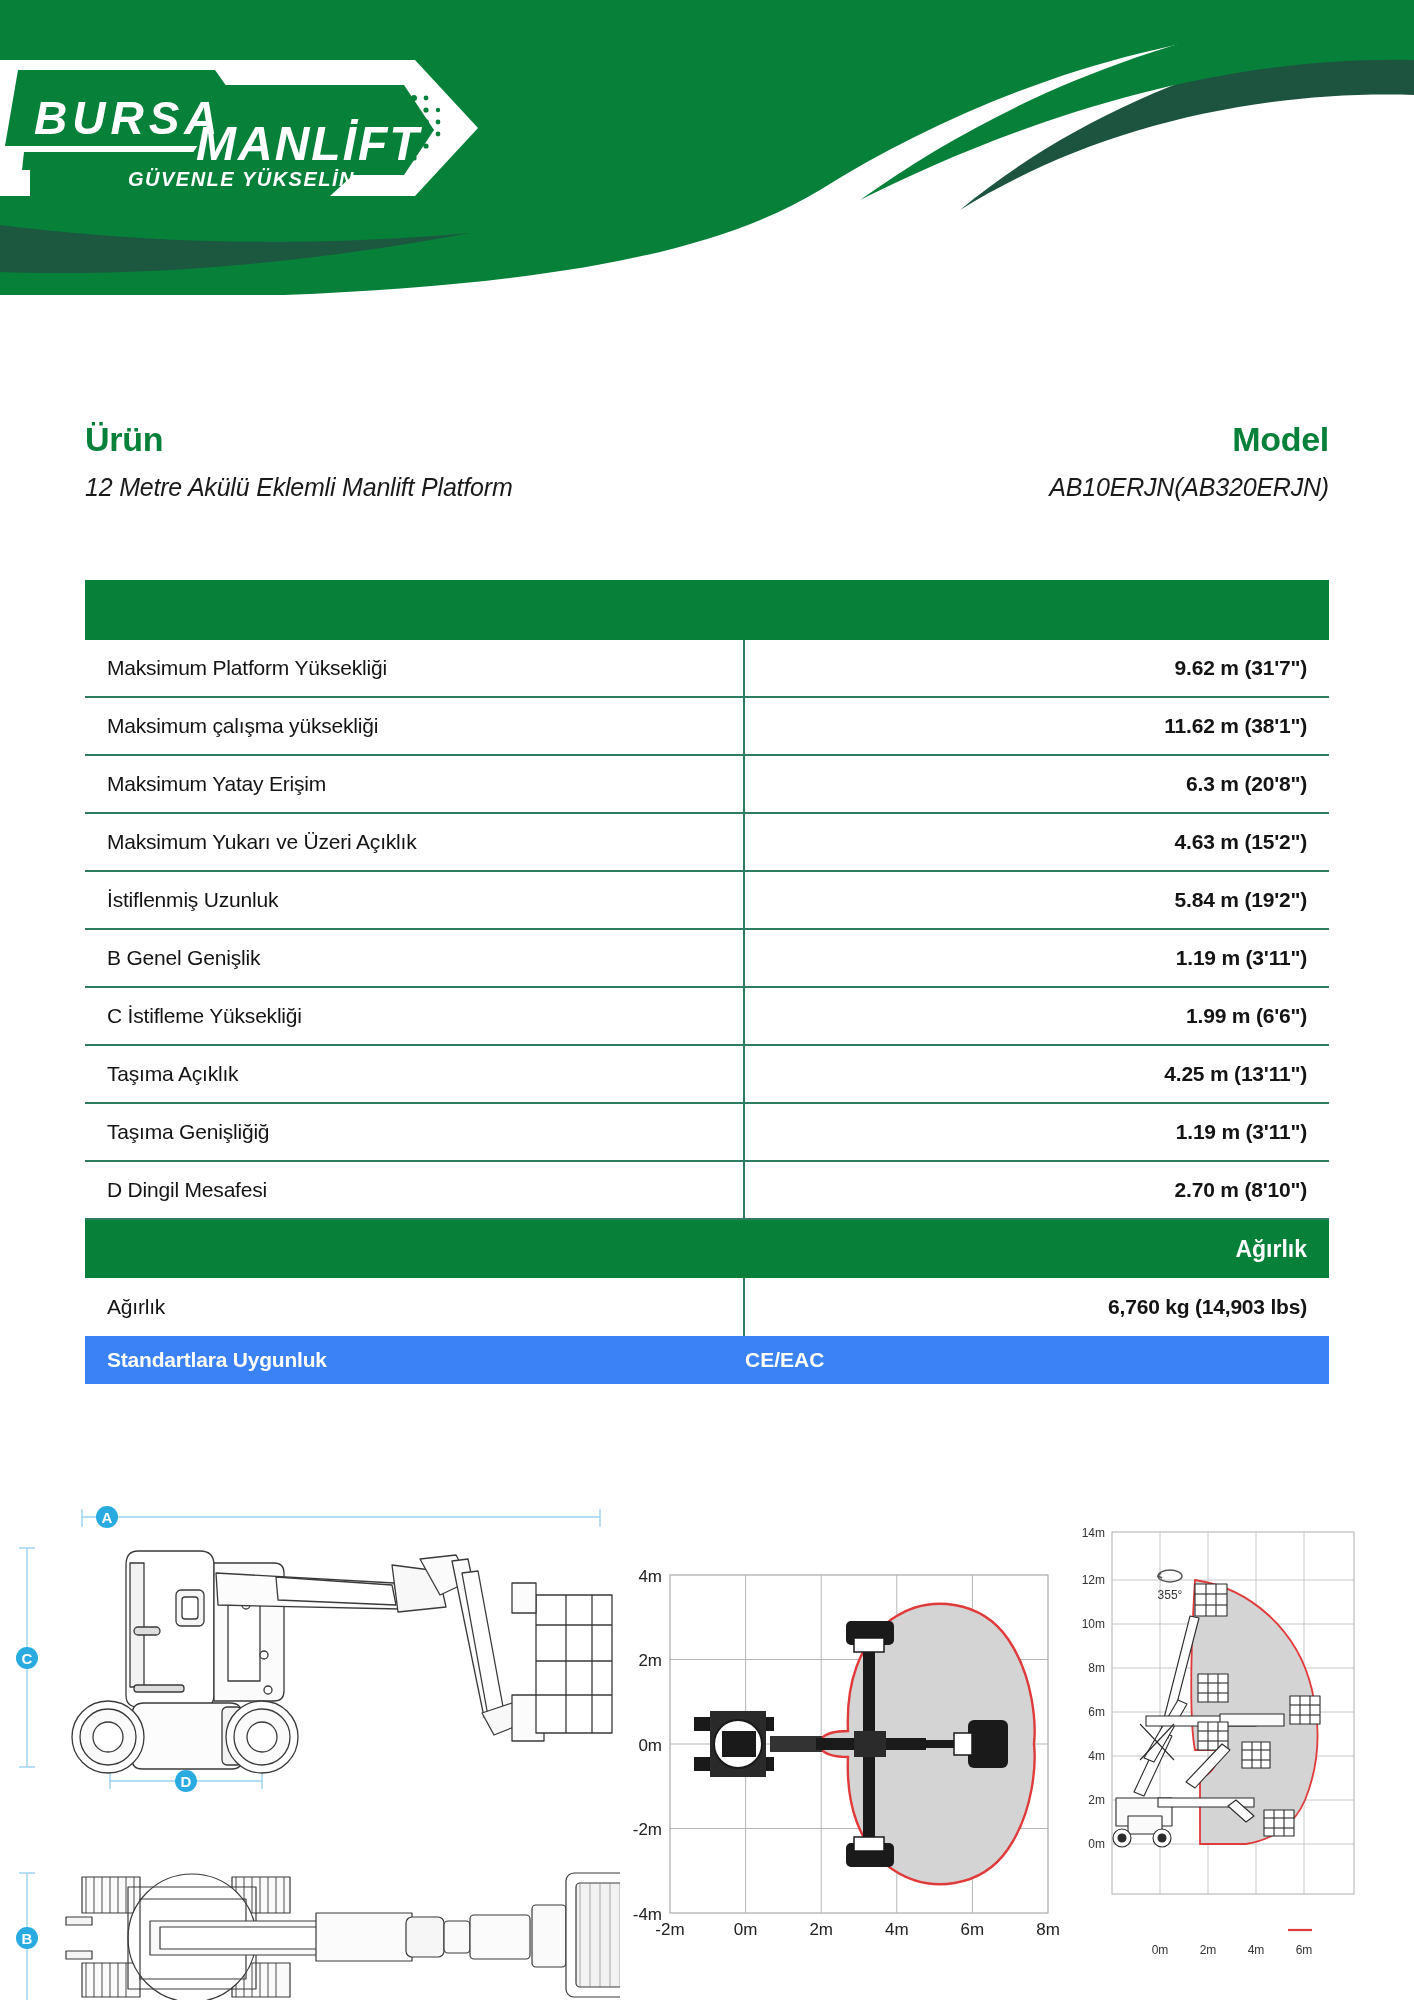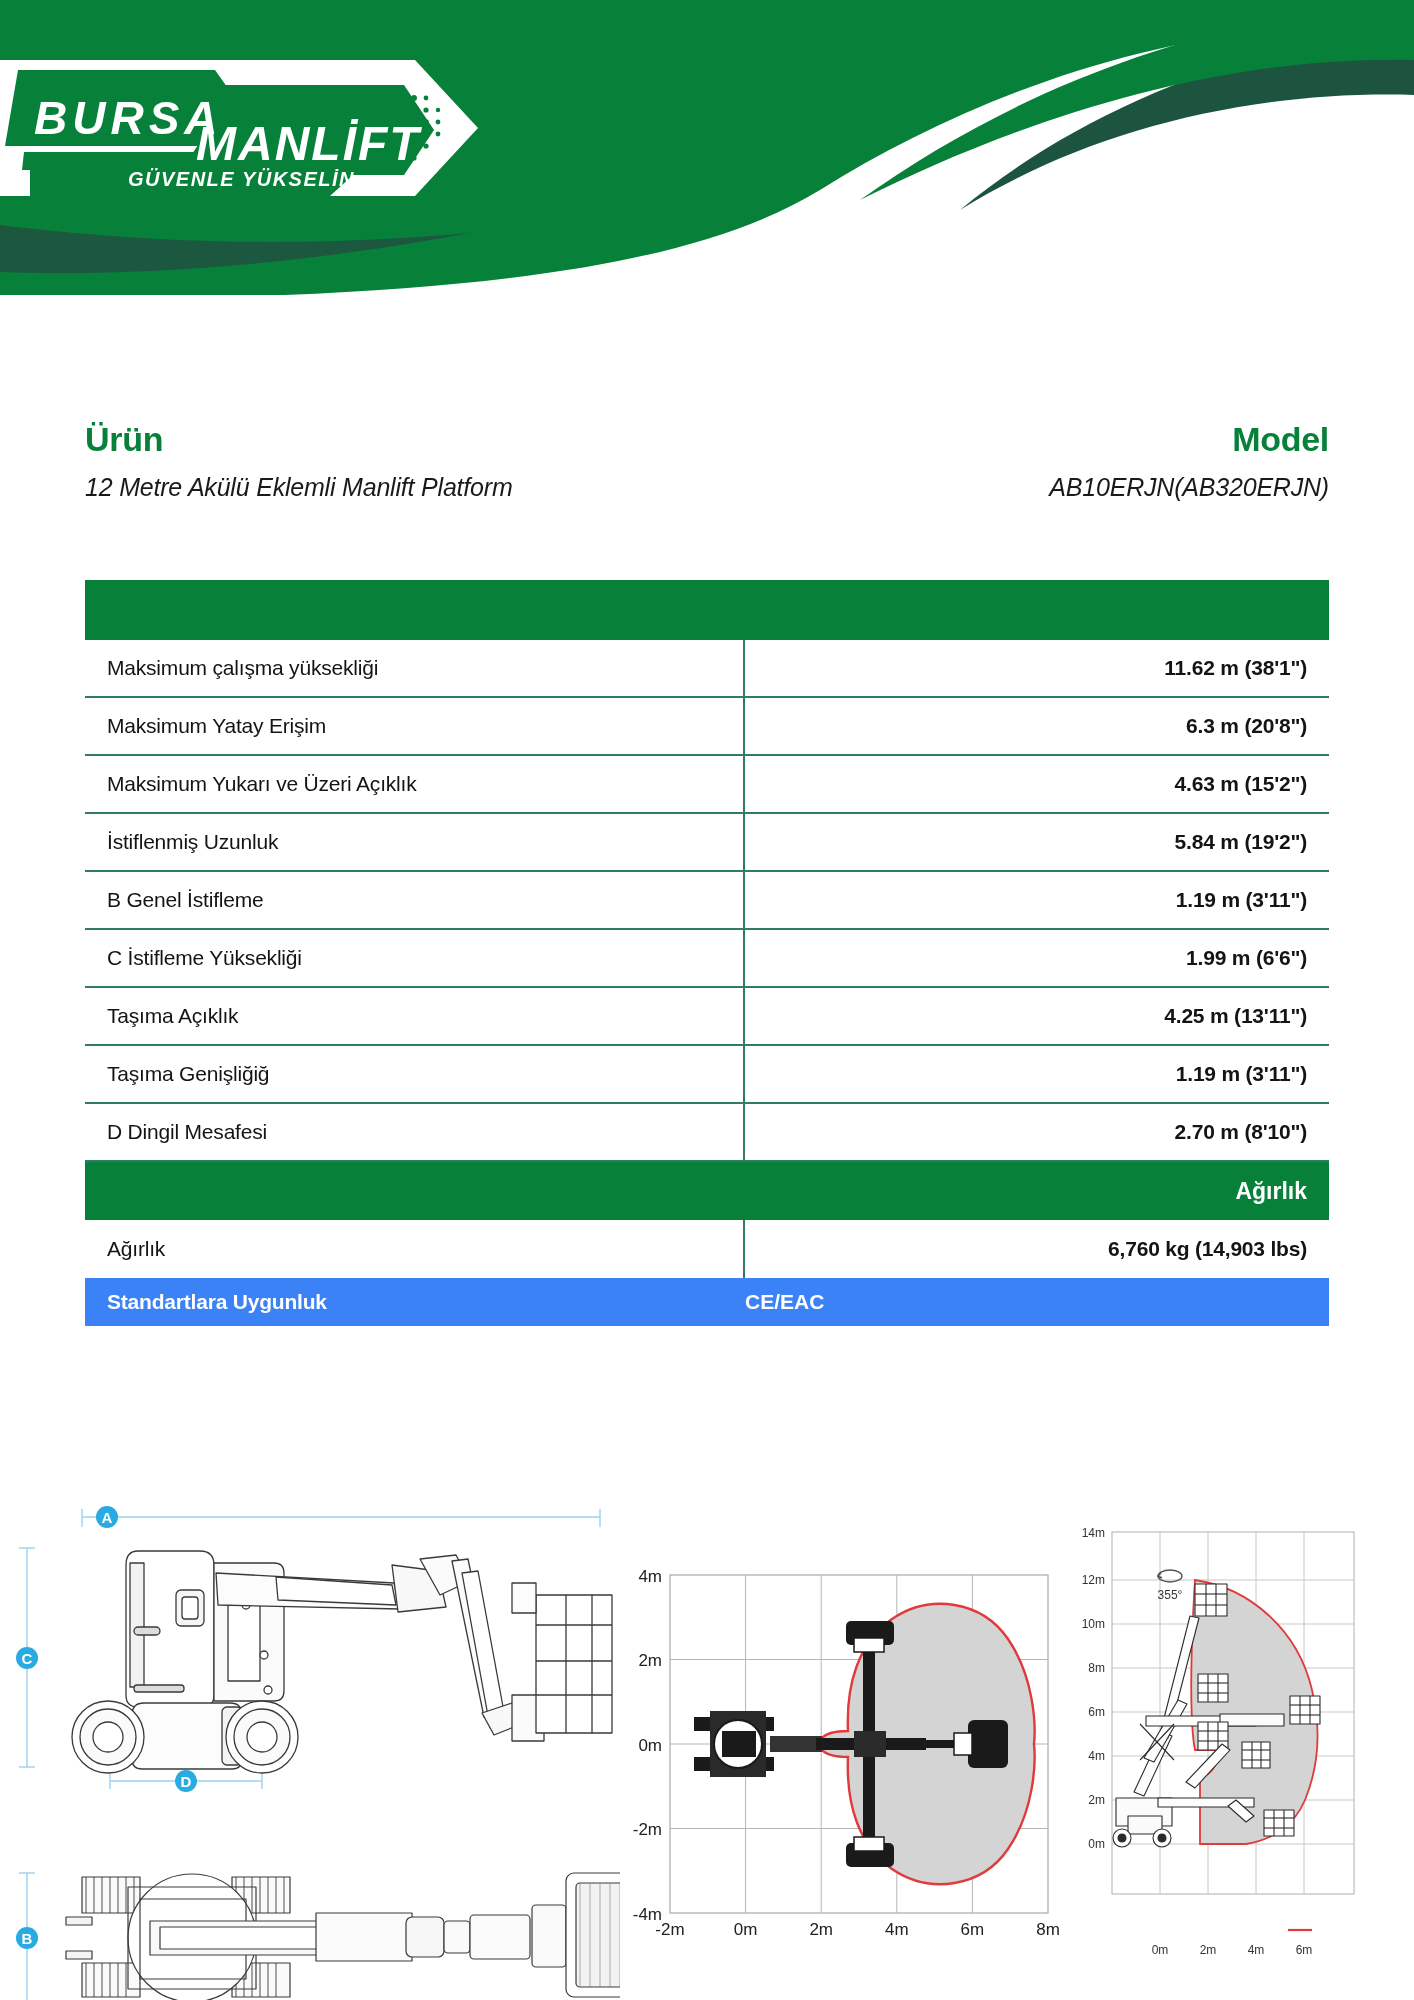--- a/index.html
+++ b/index.html
@@ -148,37 +148,41 @@
   <div class="hdr-right">
     <div class="hdr-title">Model</div>
     <div class="hdr-sub">AB10ERJN(AB320ERJN)</div>
   </div>
 </div>
 
 <div class="spec">
   <div class="spec-headbar"></div>
 
   <div class="spec-row">
+    <div class="lbl">Maksimum Platform Yüksekliği</div>
+    <div class="val">9.62 m (31'7")</div>
+  </div>
+  <div class="spec-row">
     <div class="lbl">Maksimum çalışma yüksekliği</div>
     <div class="val">11.62 m (38'1")</div>
   </div>
   <div class="spec-row">
     <div class="lbl">Maksimum Yatay Erişim</div>
     <div class="val">6.3 m (20'8")</div>
   </div>
   <div class="spec-row">
     <div class="lbl">Maksimum Yukarı ve Üzeri Açıklık</div>
     <div class="val">4.63 m (15'2")</div>
   </div>
   <div class="spec-row">
     <div class="lbl">İstiflenmiş Uzunluk</div>
     <div class="val">5.84 m (19'2")</div>
   </div>
   <div class="spec-row">
-    <div class="lbl">B Genel İstifleme</div>
+    <div class="lbl">B Genel Genişlik</div>
     <div class="val">1.19 m (3'11")</div>
   </div>
   <div class="spec-row">
     <div class="lbl">C İstifleme Yüksekliği</div>
     <div class="val">1.99 m (6'6")</div>
   </div>
   <div class="spec-row">
     <div class="lbl">Taşıma Açıklık</div>
     <div class="val">4.25 m (13'11")</div>
   </div>

